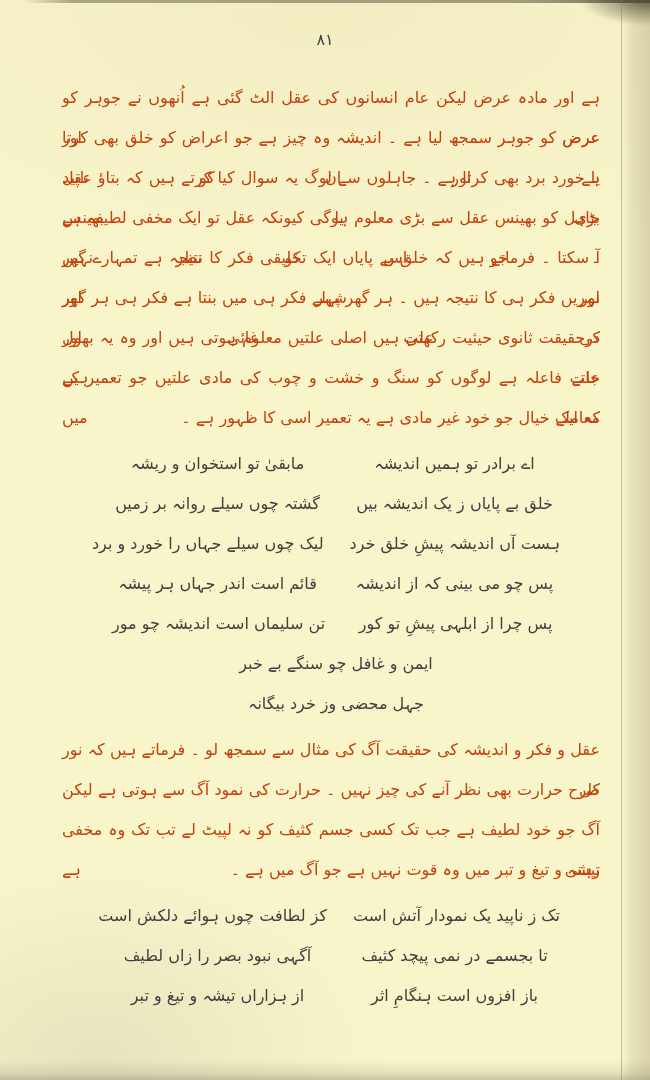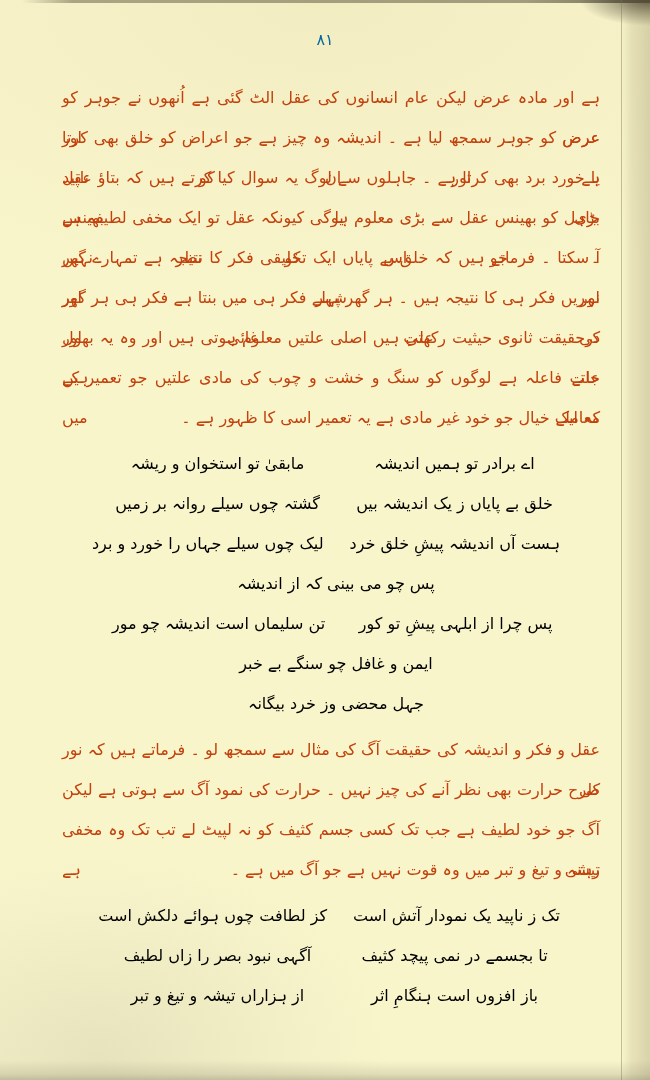--- a/index.html
+++ b/index.html
@@ -26,32 +26,32 @@
     background:linear-gradient(to right, rgba(125,113,75,0) 0%, rgba(125,113,75,.14) 35%, rgba(125,113,75,.26) 100%);
     border-left:1px solid rgba(130,120,85,.25);
   }
   .bottom-edge-shadow{
     position:absolute;left:0;right:0;bottom:0;height:20px;
     background:linear-gradient(to bottom, rgba(140,135,110,0) 0%, rgba(140,135,110,.22) 70%, rgba(120,116,95,.38) 100%);
   }
   
   .page-number{
     padding-top:30px;height:26px;text-align:center;
-    font-size:16px;letter-spacing:3px;color:#0369a1;
+    font-size:16px;letter-spacing:3px;color:#404040;
   }
   .content{direction:rtl;margin:22px 50px 0 62px;}
   .prose-line{
     font-size:16px;line-height:40px;height:40px;
     text-align:justify;text-align-last:justify;
     color:#c2410c;
   }
   .prose-line.short{text-align:center;text-align-last:right;}
   .poem{margin:6px 22px 0 32px;}
   .couplet{display:flex;direction:rtl;height:40px;line-height:40px;gap:26px;padding:0 18px;}
-  .hemistich{flex:1;text-align:center;font-size:16px;white-space:nowrap;color:#000000;}
+  .hemistich{flex:1;text-align:center;font-size:16px;white-space:nowrap;color:#404040;}
 </style>
 </head>
 <body>
 
 <div class="top-edge-line"></div>
 <div class="top-right-shadow"></div>
 <div class="right-edge-shadow"></div>
 <div class="bottom-edge-shadow"></div>
 
 <div class="page-number">۸۱</div>
@@ -78,20 +78,21 @@
     <div class="couplet">
       <span class="hemistich">خلق بے پایاں ز یک اندیشہ بیں</span>
       <span class="hemistich">گشتہ چوں سیلے روانہ بر زمیں</span>
     </div>
     <div class="couplet">
       <span class="hemistich">ہست آں اندیشہ پیشِ خلق خرد</span>
       <span class="hemistich">لیک چوں سیلے جہاں را خورد و برد</span>
     </div>
     <div class="couplet">
       <span class="hemistich">پس چو می بینی کہ از اندیشہ</span>
+      <span class="hemistich">قائم است اندر جہاں ہر پیشہ</span>
     </div>
     <div class="couplet">
       <span class="hemistich">پس چرا از ابلہی پیشِ تو کور</span>
       <span class="hemistich">تن سلیماں است اندیشہ چو مور</span>
     </div>
     <div class="couplet">
       <span class="hemistich">ایمن و غافل چو سنگے بے خبر</span>
     </div>
     <div class="couplet">
       <span class="hemistich">جہل محضی وز خرد بیگانہ</span>

